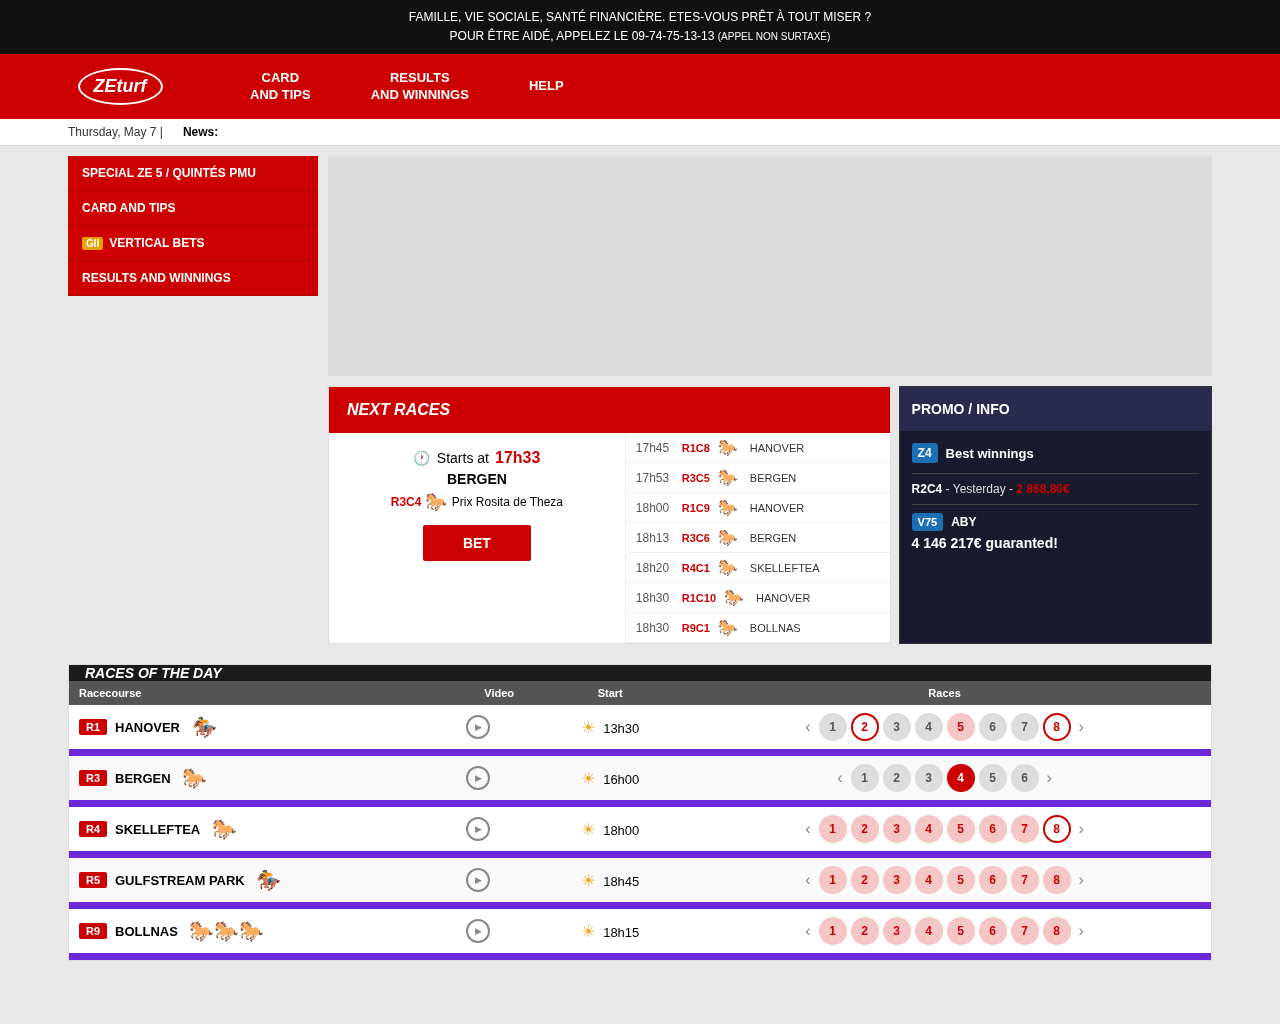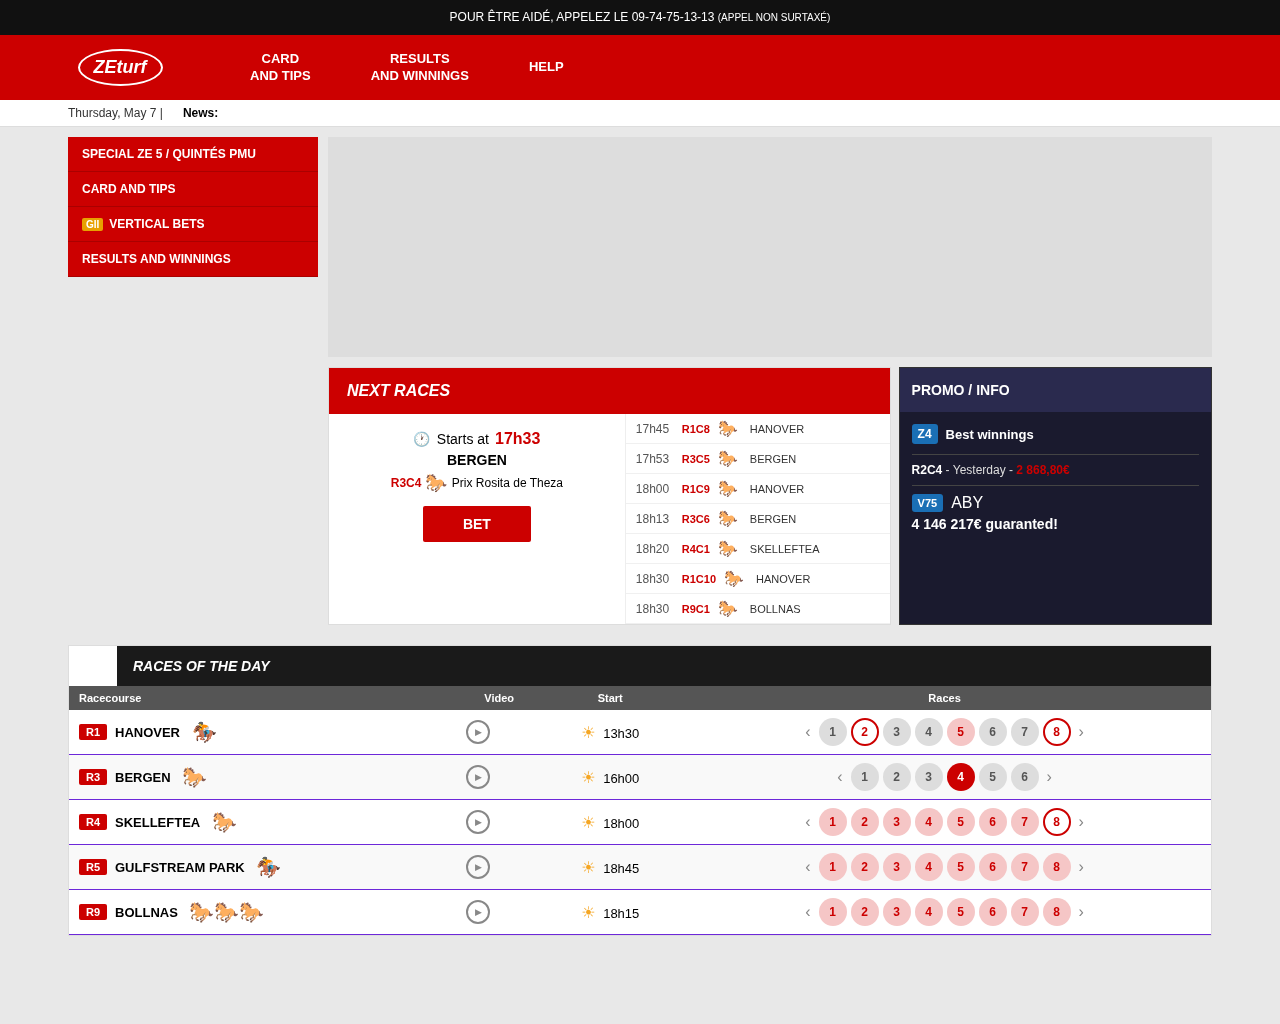--- a/index.html
+++ b/index.html
@@ -257,57 +257,56 @@
       gap: 8px;
     }
     .v75-badge {
       background: #1a6fb5;
       color: #fff;
       font-weight: bold;
       font-size: 11px;
       padding: 3px 6px;
       border-radius: 3px;
     }
-    .promo-aby { font-weight: normal; font-size: 16px; }
+    .promo-aby { font-weight: bold; font-size: 12px; }
     .promo-guaranteed { font-size: 12px; color: #ddd; margin-top: 4px; }
     .promo-guaranteed strong { color: #fff; font-size: 14px; }
 
     
     .races-day-section {
       background: #fff;
       margin: 10px 68px;
       border: 1px solid #ddd;
     }
     .races-day-header {
       background: #1a1a1a;
       color: #fff;
-      padding: 12px 16px;
+      padding: 0 16px;
       font-weight: bold;
       font-size: 14px;
       text-transform: uppercase;
       font-style: italic;
-      margin-left: 48px;
     }
     .races-table {
       width: 100%;
       border-collapse: collapse;
     }
     .races-table thead tr {
       background: #555;
       color: #fff;
     }
     .races-table th {
       padding: 6px 10px;
       font-size: 11px;
       font-weight: bold;
       text-align: center;
     }
     .races-table th:first-child { text-align: left; }
     .races-table tbody tr {
-      border-bottom: 1px solid #6d28d9;
+      border-bottom: 7px solid #6d28d9;
     }
     .races-table tbody tr:nth-child(even) { background: #f9f9f9; }
     .races-table td {
       padding: 8px 10px;
       text-align: center;
       vertical-align: middle;
     }
     .races-table td:first-child { text-align: left; }
     .racecourse-col {
       display: flex;
@@ -370,20 +369,21 @@
       gap: 4px;
     }
 
     .clock-icon { font-size: 14px; }
     .horse-trot-icon { font-size: 18px; }
   </style>
 </head>
 <body>
 
 <div class="warning-banner">
+  <div>FAMILLE, VIE SOCIALE, SANTÉ FINANCIÈRE. ETES-VOUS PRÊT À TOUT MISER ?</div>
   <div>
     <span>POUR ÊTRE AIDÉ, APPELEZ LE 09-74-75-13-13</span>
     <span style="font-size:10px;">(APPEL NON SURTAXÉ)</span>
   </div>
 </div>
 
 <div class="header">
   <div class="logo-area">
     <div class="logo">ZEturf</div>
   </div>

